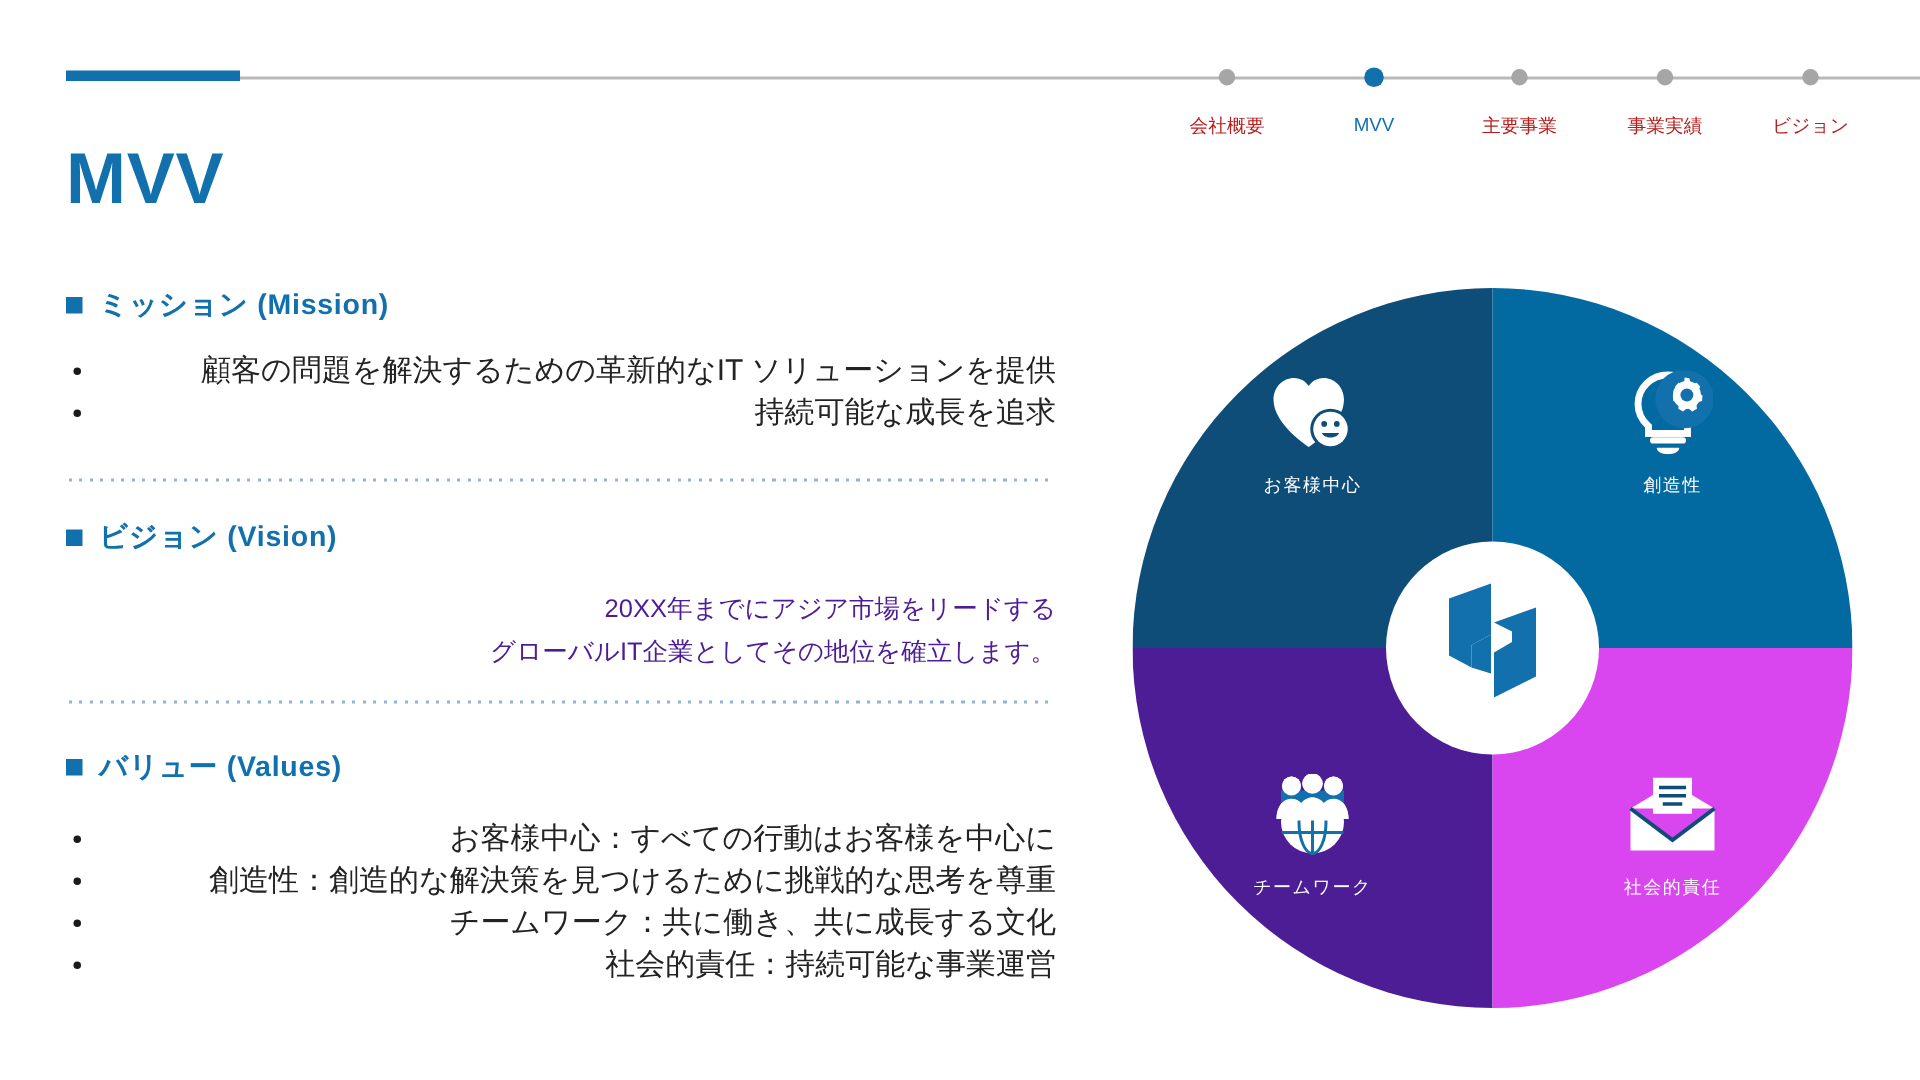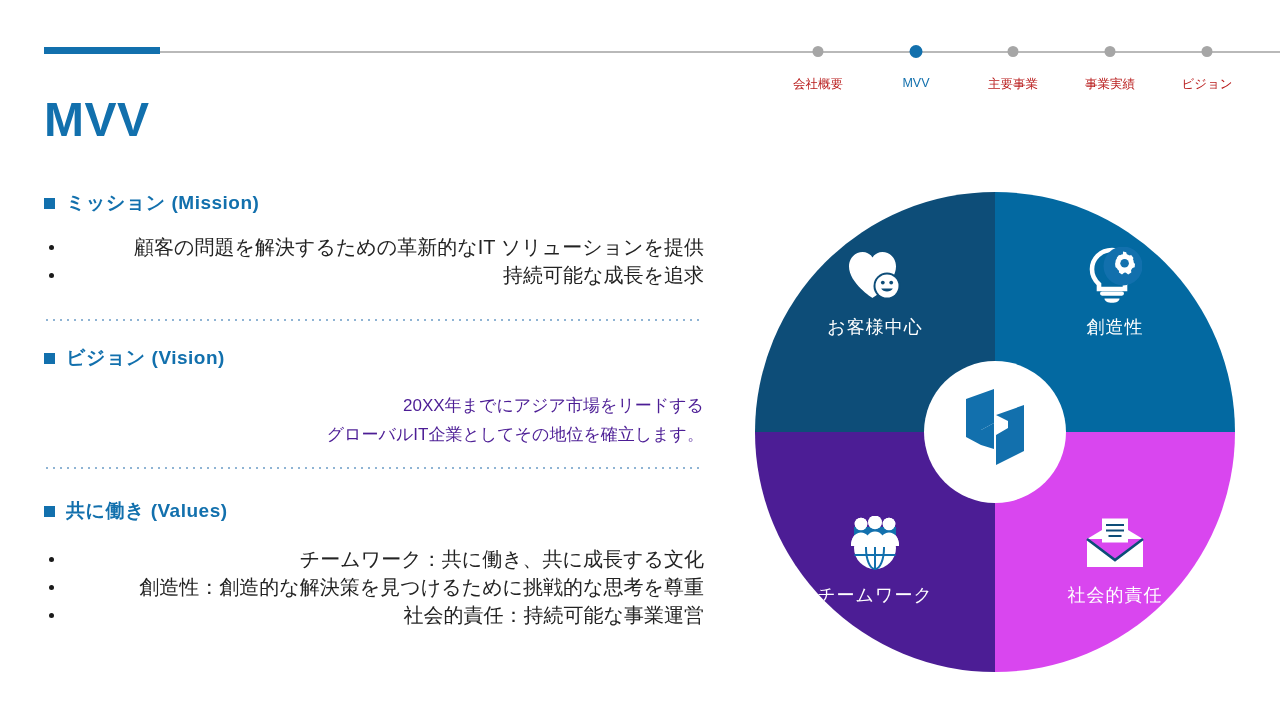--- a/index.html
+++ b/index.html
@@ -181,21 +181,21 @@
   .q-tl .q-content, .q-tr .q-content { top: 52px; }
   .q-bl .q-content, .q-br .q-content { top: 80px; }
   .q-icon {
     height: 62px;
     display: flex;
     align-items: center;
     justify-content: center;
   }
   .q-label {
     margin-top: 9px;
-    font-size: 18px;
+    font-size: 12px;
     letter-spacing: 1px;
     white-space: nowrap;
   }
 
   .wheel-hub {
     position: absolute;
     left: 50%;
     top: 50%;
     width: 142px;
     height: 142px;
@@ -254,25 +254,26 @@
       <div>20XX年までにアジア市場をリードする</div>
       <div>グローバルIT企業としてその地位を確立します。</div>
     </div>
   </div>
 
   <div class="divider" style="top:277px;"></div>
 
   <div class="section" style="top:308px;">
     <div class="section-heading">
       <span class="heading-marker"></span>
-      <span>共に働き (Values)</span>
+      <span>バリュー (Values)</span>
     </div>
     <ul class="bullet-list" style="margin-top:21px;">
+      <li>お客様中心：すべての行動はお客様を中心に</li>
+      <li>創造性：創造的な解決策を見つけるために挑戦的な思考を尊重</li>
       <li>チームワーク：共に働き、共に成長する文化</li>
-      <li>創造性：創造的な解決策を見つけるために挑戦的な思考を尊重</li>
       <li>社会的責任：持続可能な事業運営</li>
     </ul>
   </div>
 </div>
 
 <div id="value-wheel">
   <div class="wheel-circle">
 
     <div class="quadrant q-tl" style="background:#0d4d78;">
       <div class="q-content">

